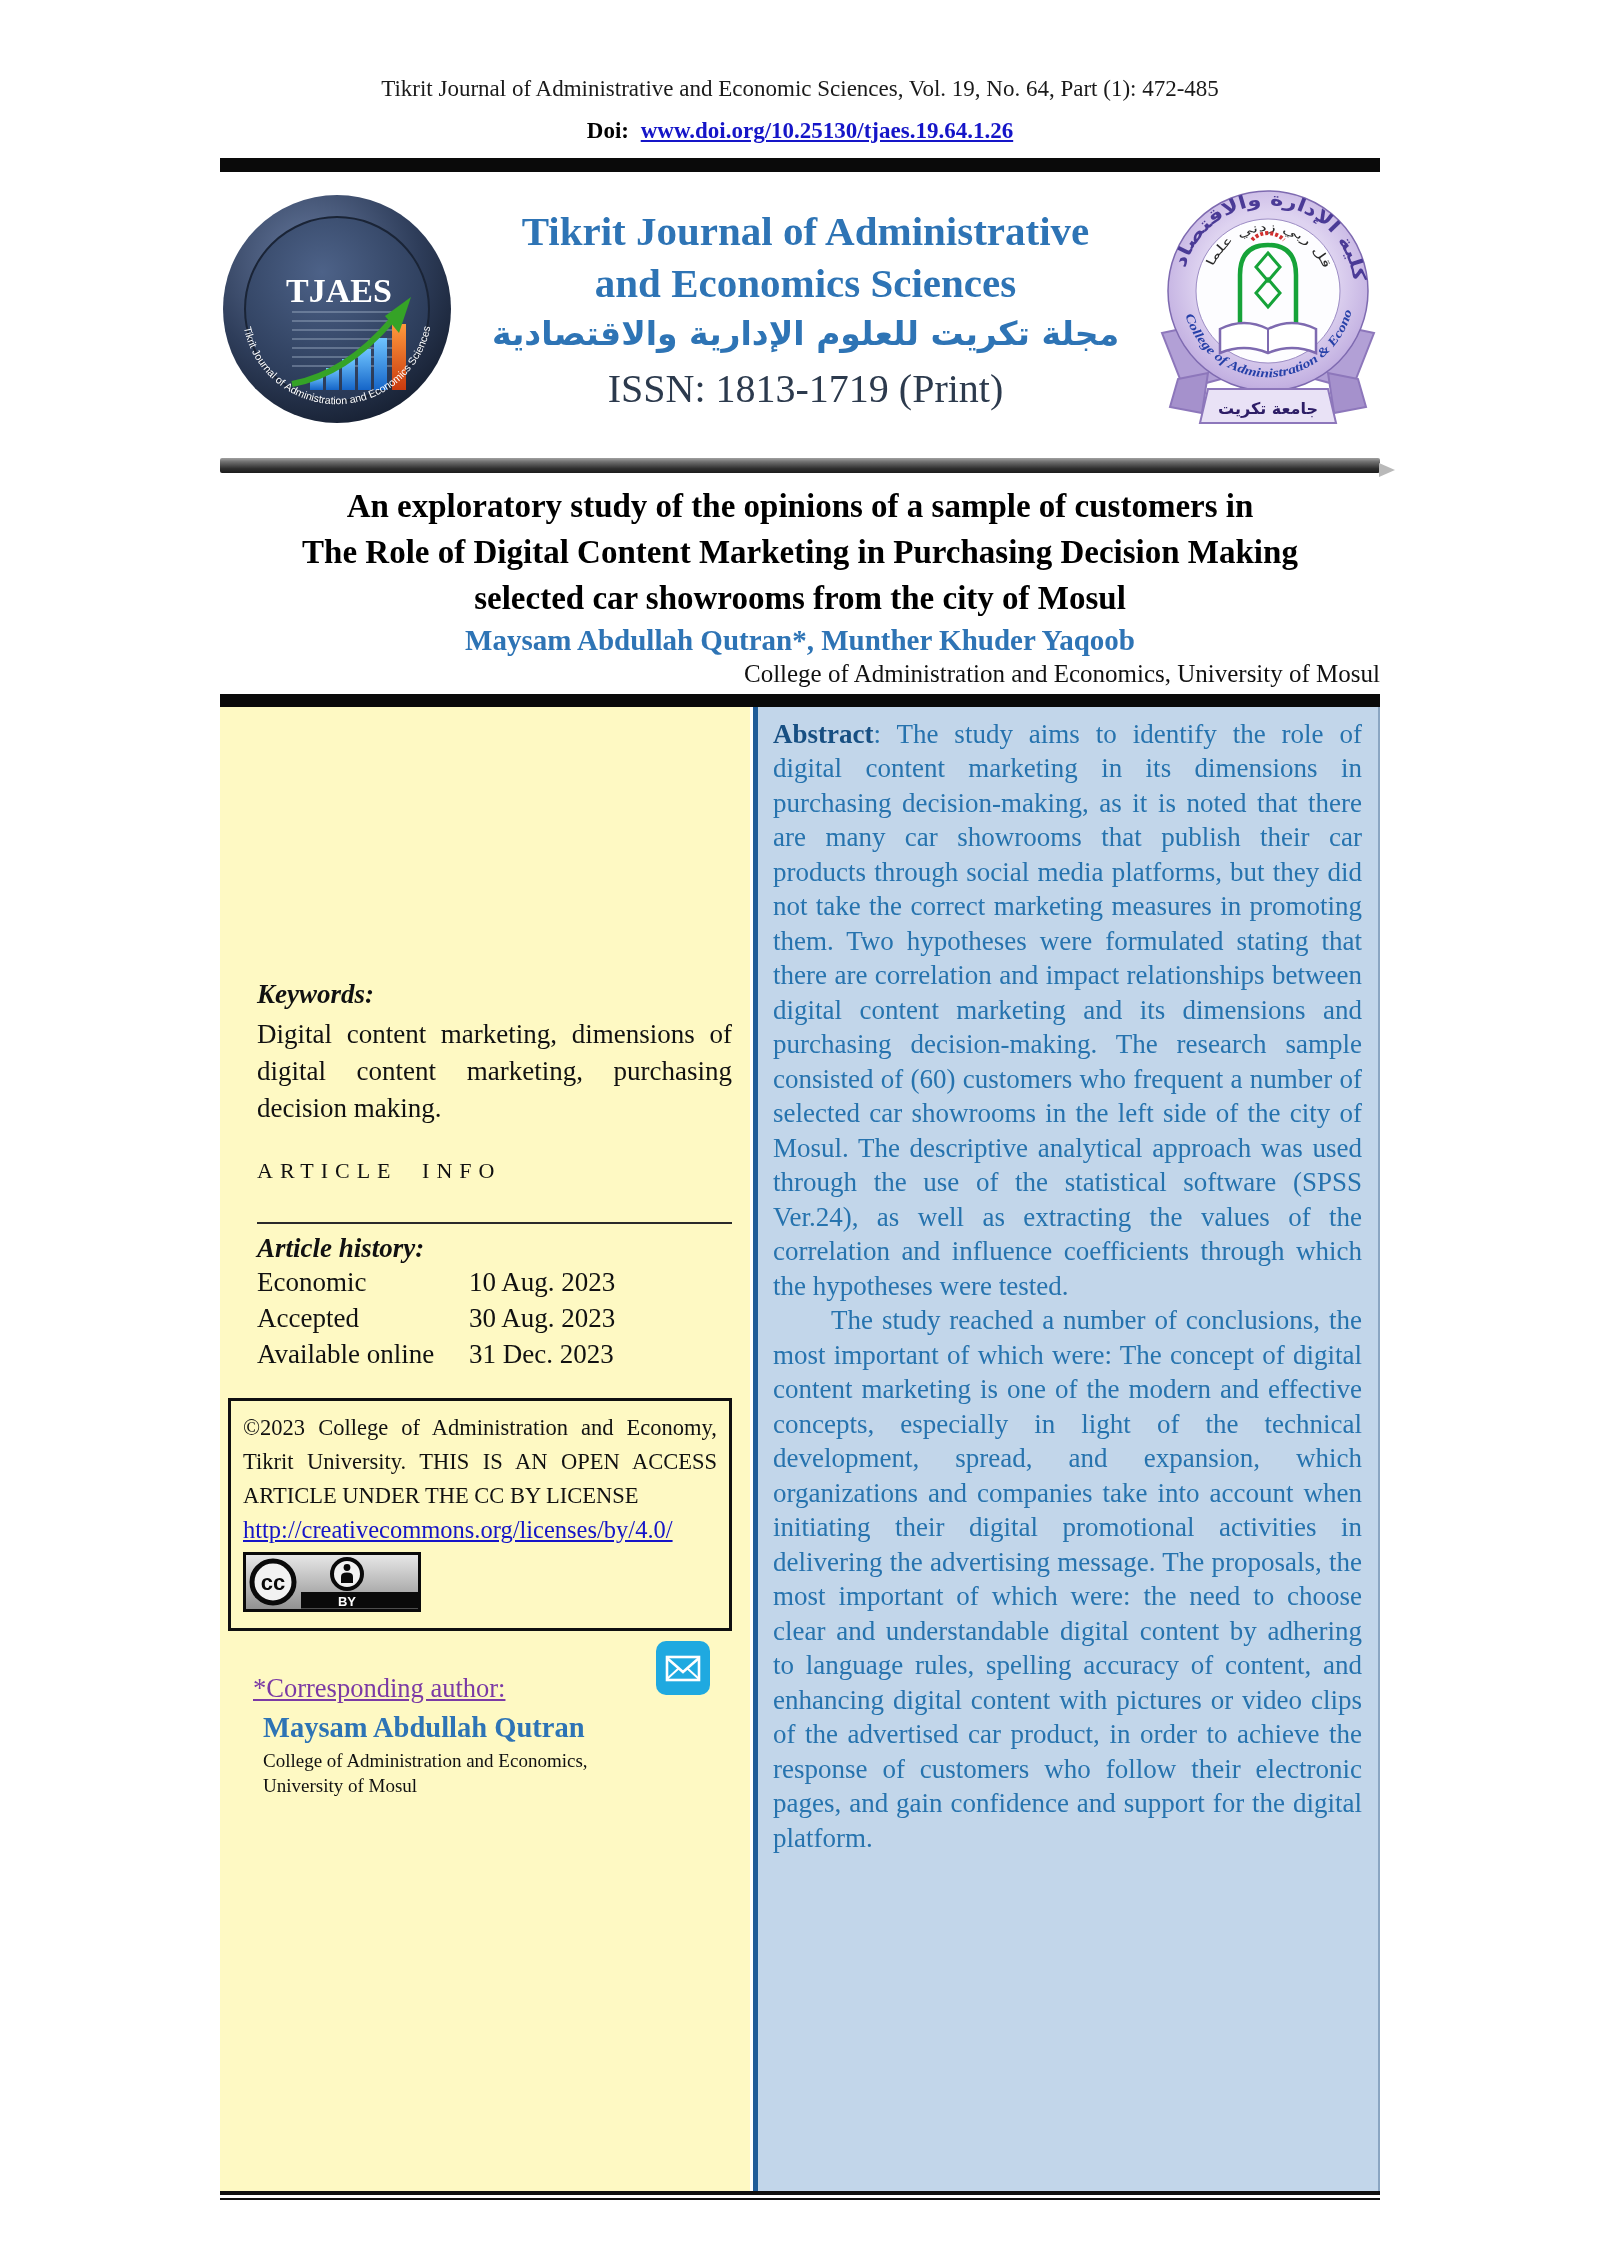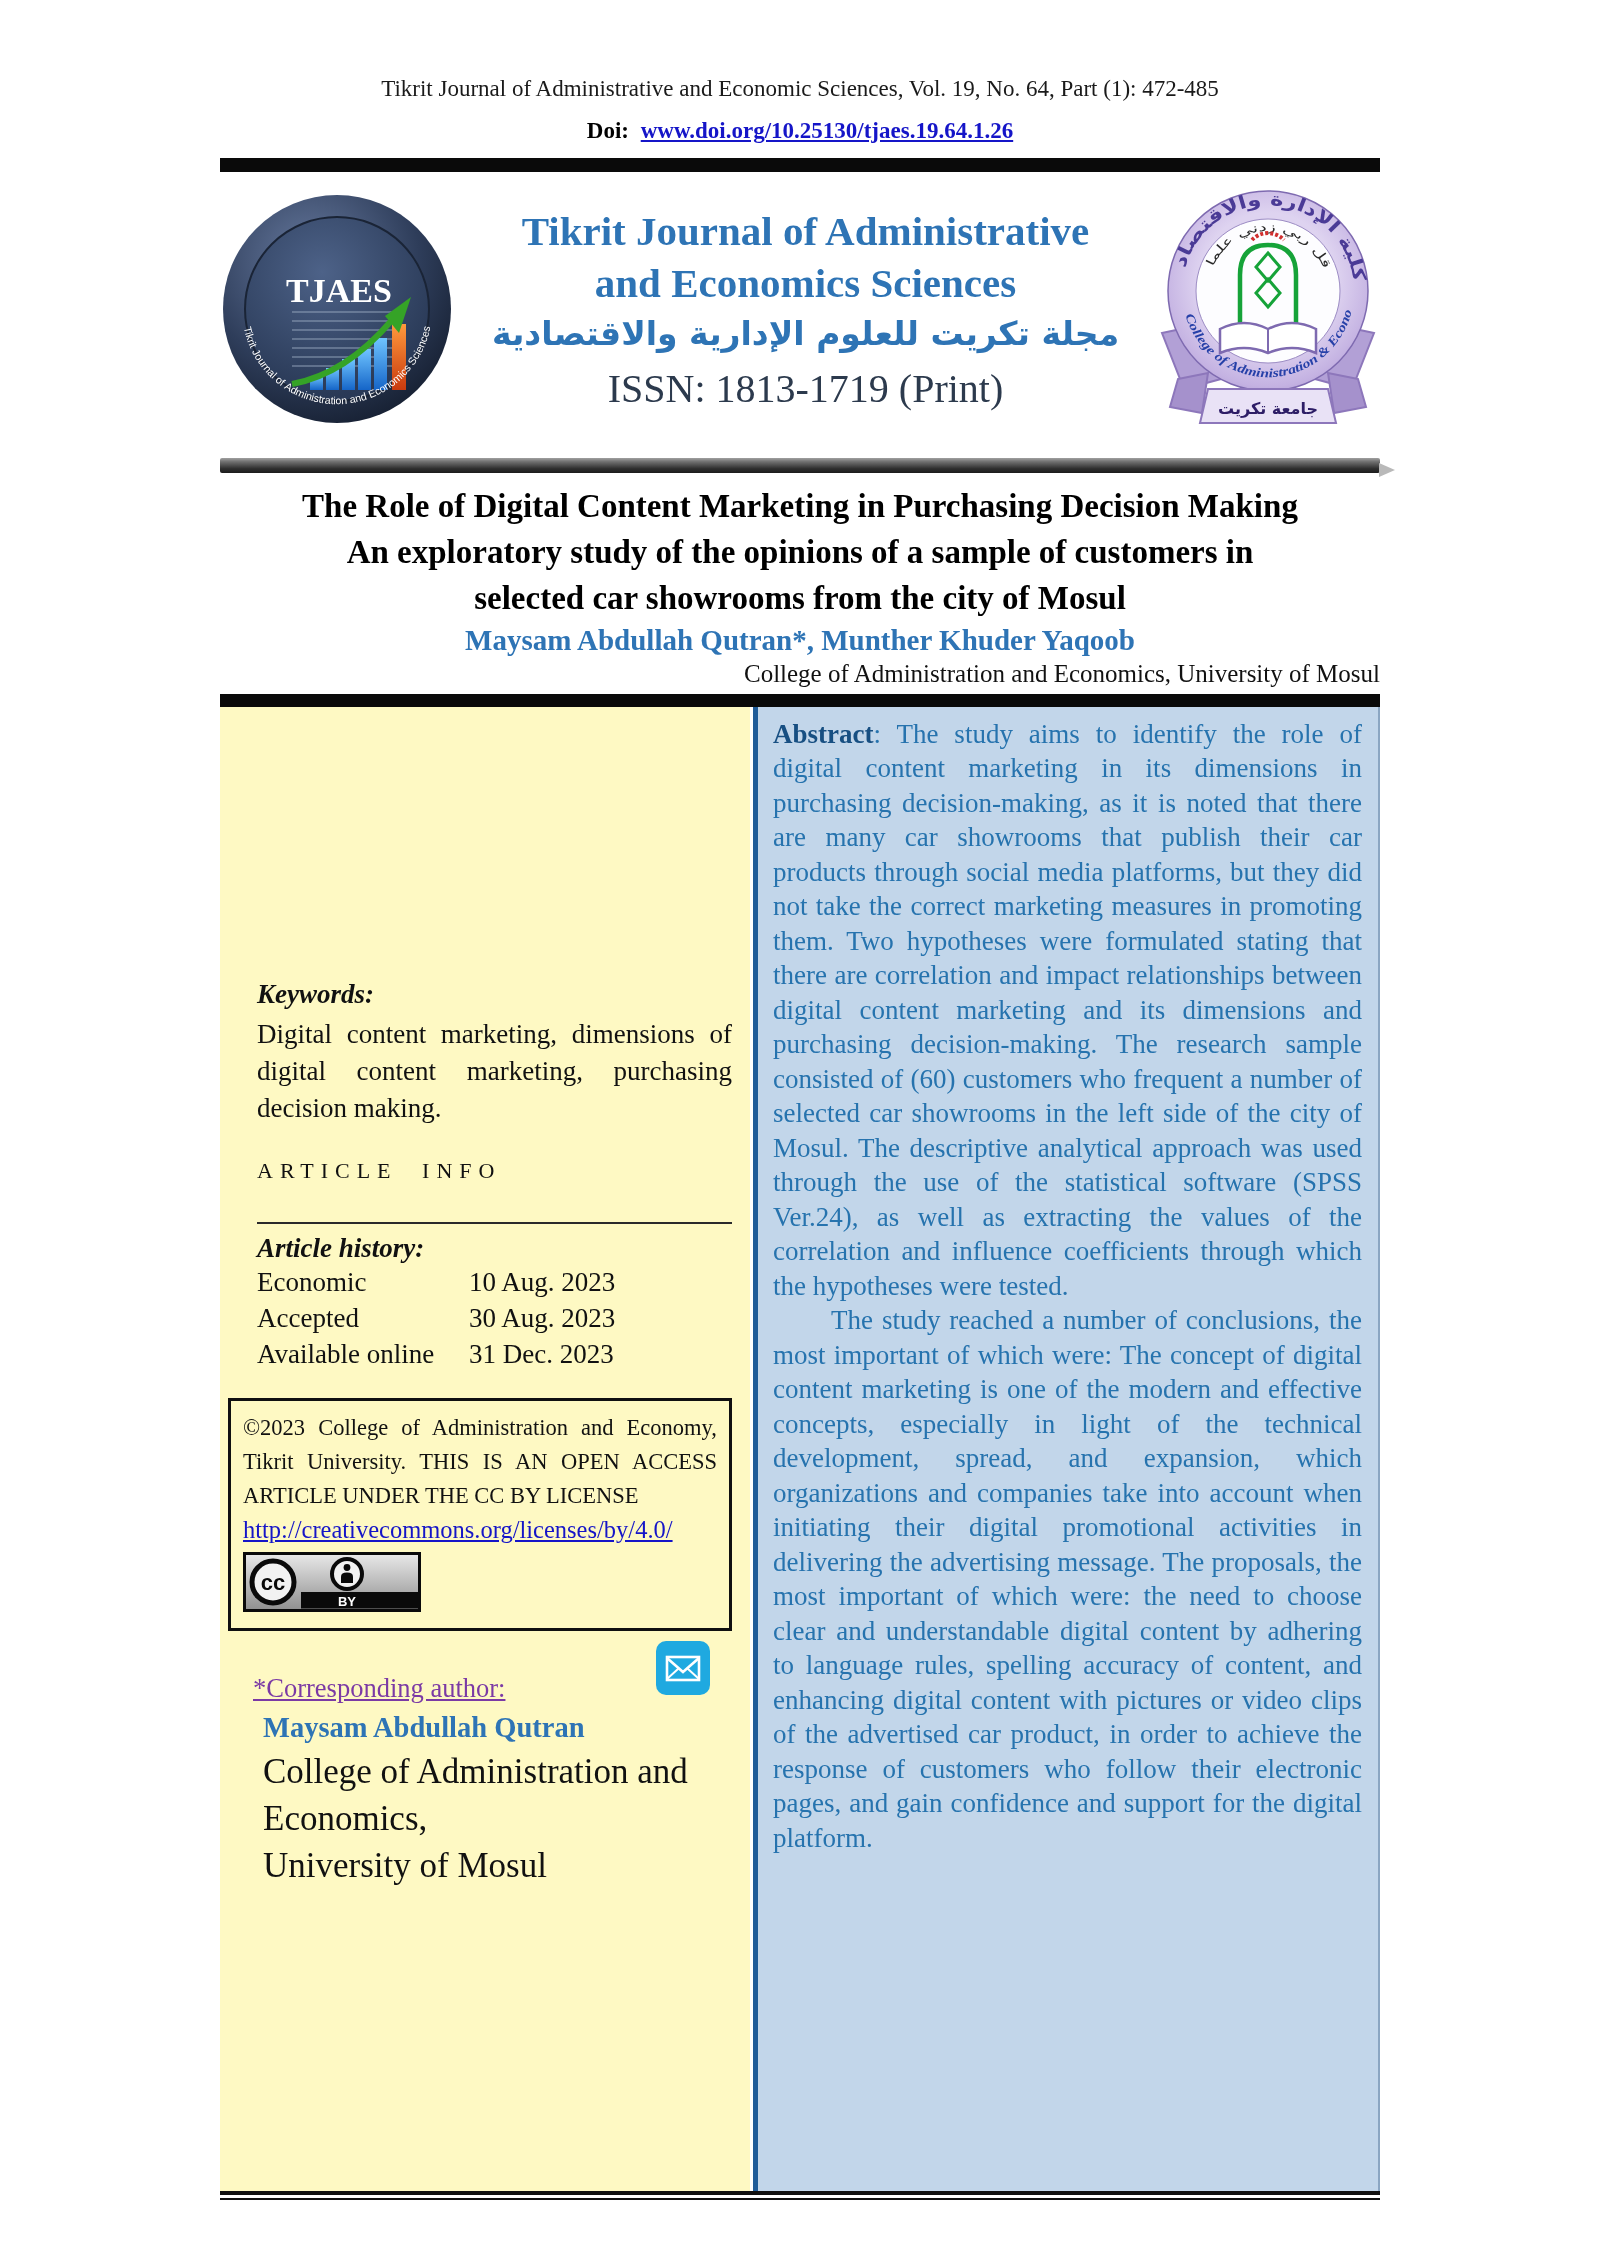--- a/index.html
+++ b/index.html
@@ -62,21 +62,21 @@
 
   .license-box { border:3px solid #101010; margin:26px 0 0 -29px; padding:10px 12px 12px; }
   .license-text { font-size:22.5px; line-height:1.5; text-align:justify; }
   .license-link { display:block; font-size:24.5px; color:#1515c8; text-decoration:underline; margin-top:3px; cursor:pointer; }
   .cc-badge { margin-top:8px; display:inline-block; cursor:pointer; }
 
   .correspond { position:relative; margin-top:10px; }
   .email-icon { position:absolute; top:0; right:22px; cursor:pointer; }
   .corr-label { display:inline-block; margin-top:32px; color:#7b3aa5; font-size:26.5px; text-decoration:underline; margin-left:-4px; }
   .corr-name  { color:#2e74b5; font-weight:bold; font-size:28.5px; margin-top:8px; padding-left:6px; }
-  .corr-affil { font-size:35px; line-height:1.35; padding-left:6px; margin-top:4px; }
+  .corr-affil { font-size:19px; line-height:1.35; padding-left:6px; margin-top:4px; }
 
   .bottom-rule .l1 { height:4px; background:#101010; }
   .bottom-rule .l2 { height:3px; background:#ffffff; }
   .bottom-rule .l3 { height:2px; background:#101010; }
 
   svg text { user-select:none; }
 </style>
 </head>
 <body>
 
@@ -192,22 +192,22 @@
         <text x="112" y="231" text-anchor="middle" font-size="16" font-weight="bold" fill="#2d1d66" font-family="DejaVu Sans, Liberation Sans, sans-serif">جامعة تكريت</text>
       </g>
     </svg>
   </div>
 
   <div class="graybar">
     <div class="arrow"></div>
   </div>
 
   <div class="paper-title">
+    <div>An exploratory study of the opinions of a sample of customers in</div>
     <div>The Role of Digital Content Marketing in Purchasing Decision Making</div>
-    <div>An exploratory study of the opinions of a sample of customers in</div>
     <div>selected car showrooms from the city of Mosul</div>
   </div>
   <div class="authors">Maysam Abdullah Qutran*, Munther Khuder Yaqoob</div>
   <div class="affiliation">College of Administration and Economics, University of Mosul</div>
 
   <div class="bar-black-2"></div>
 
   <div class="cols">
 
     <div class="col-left">

